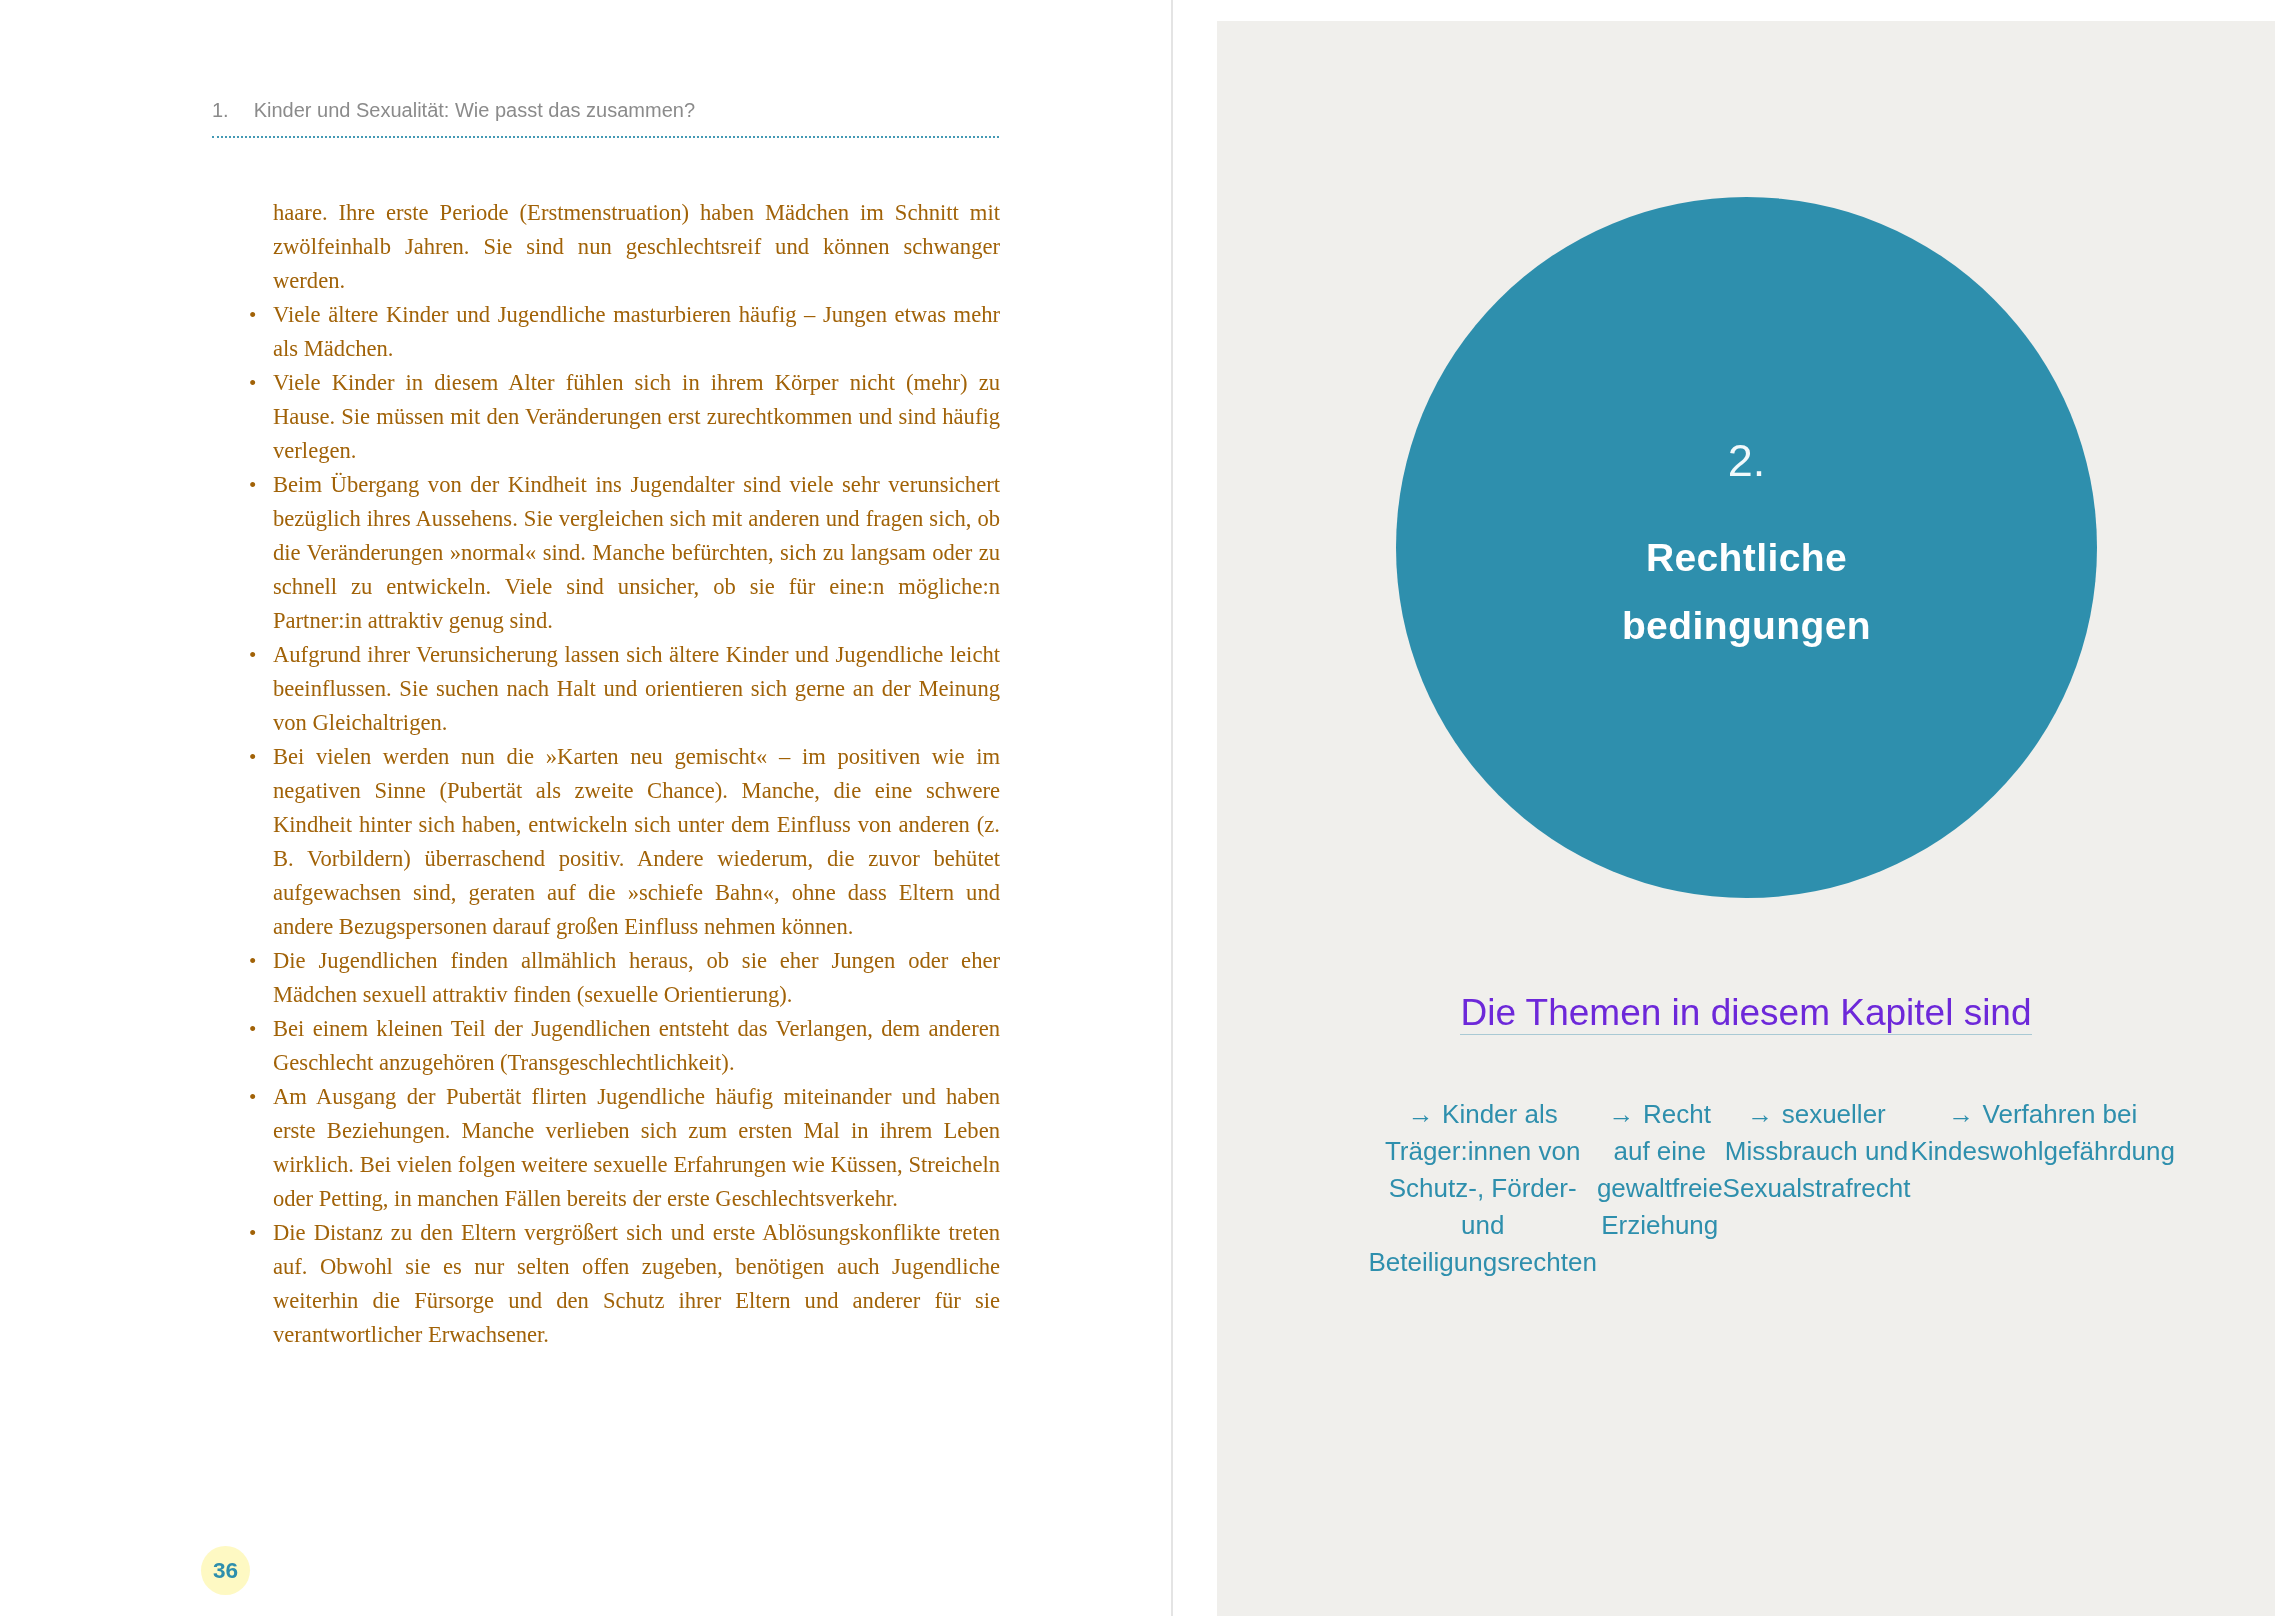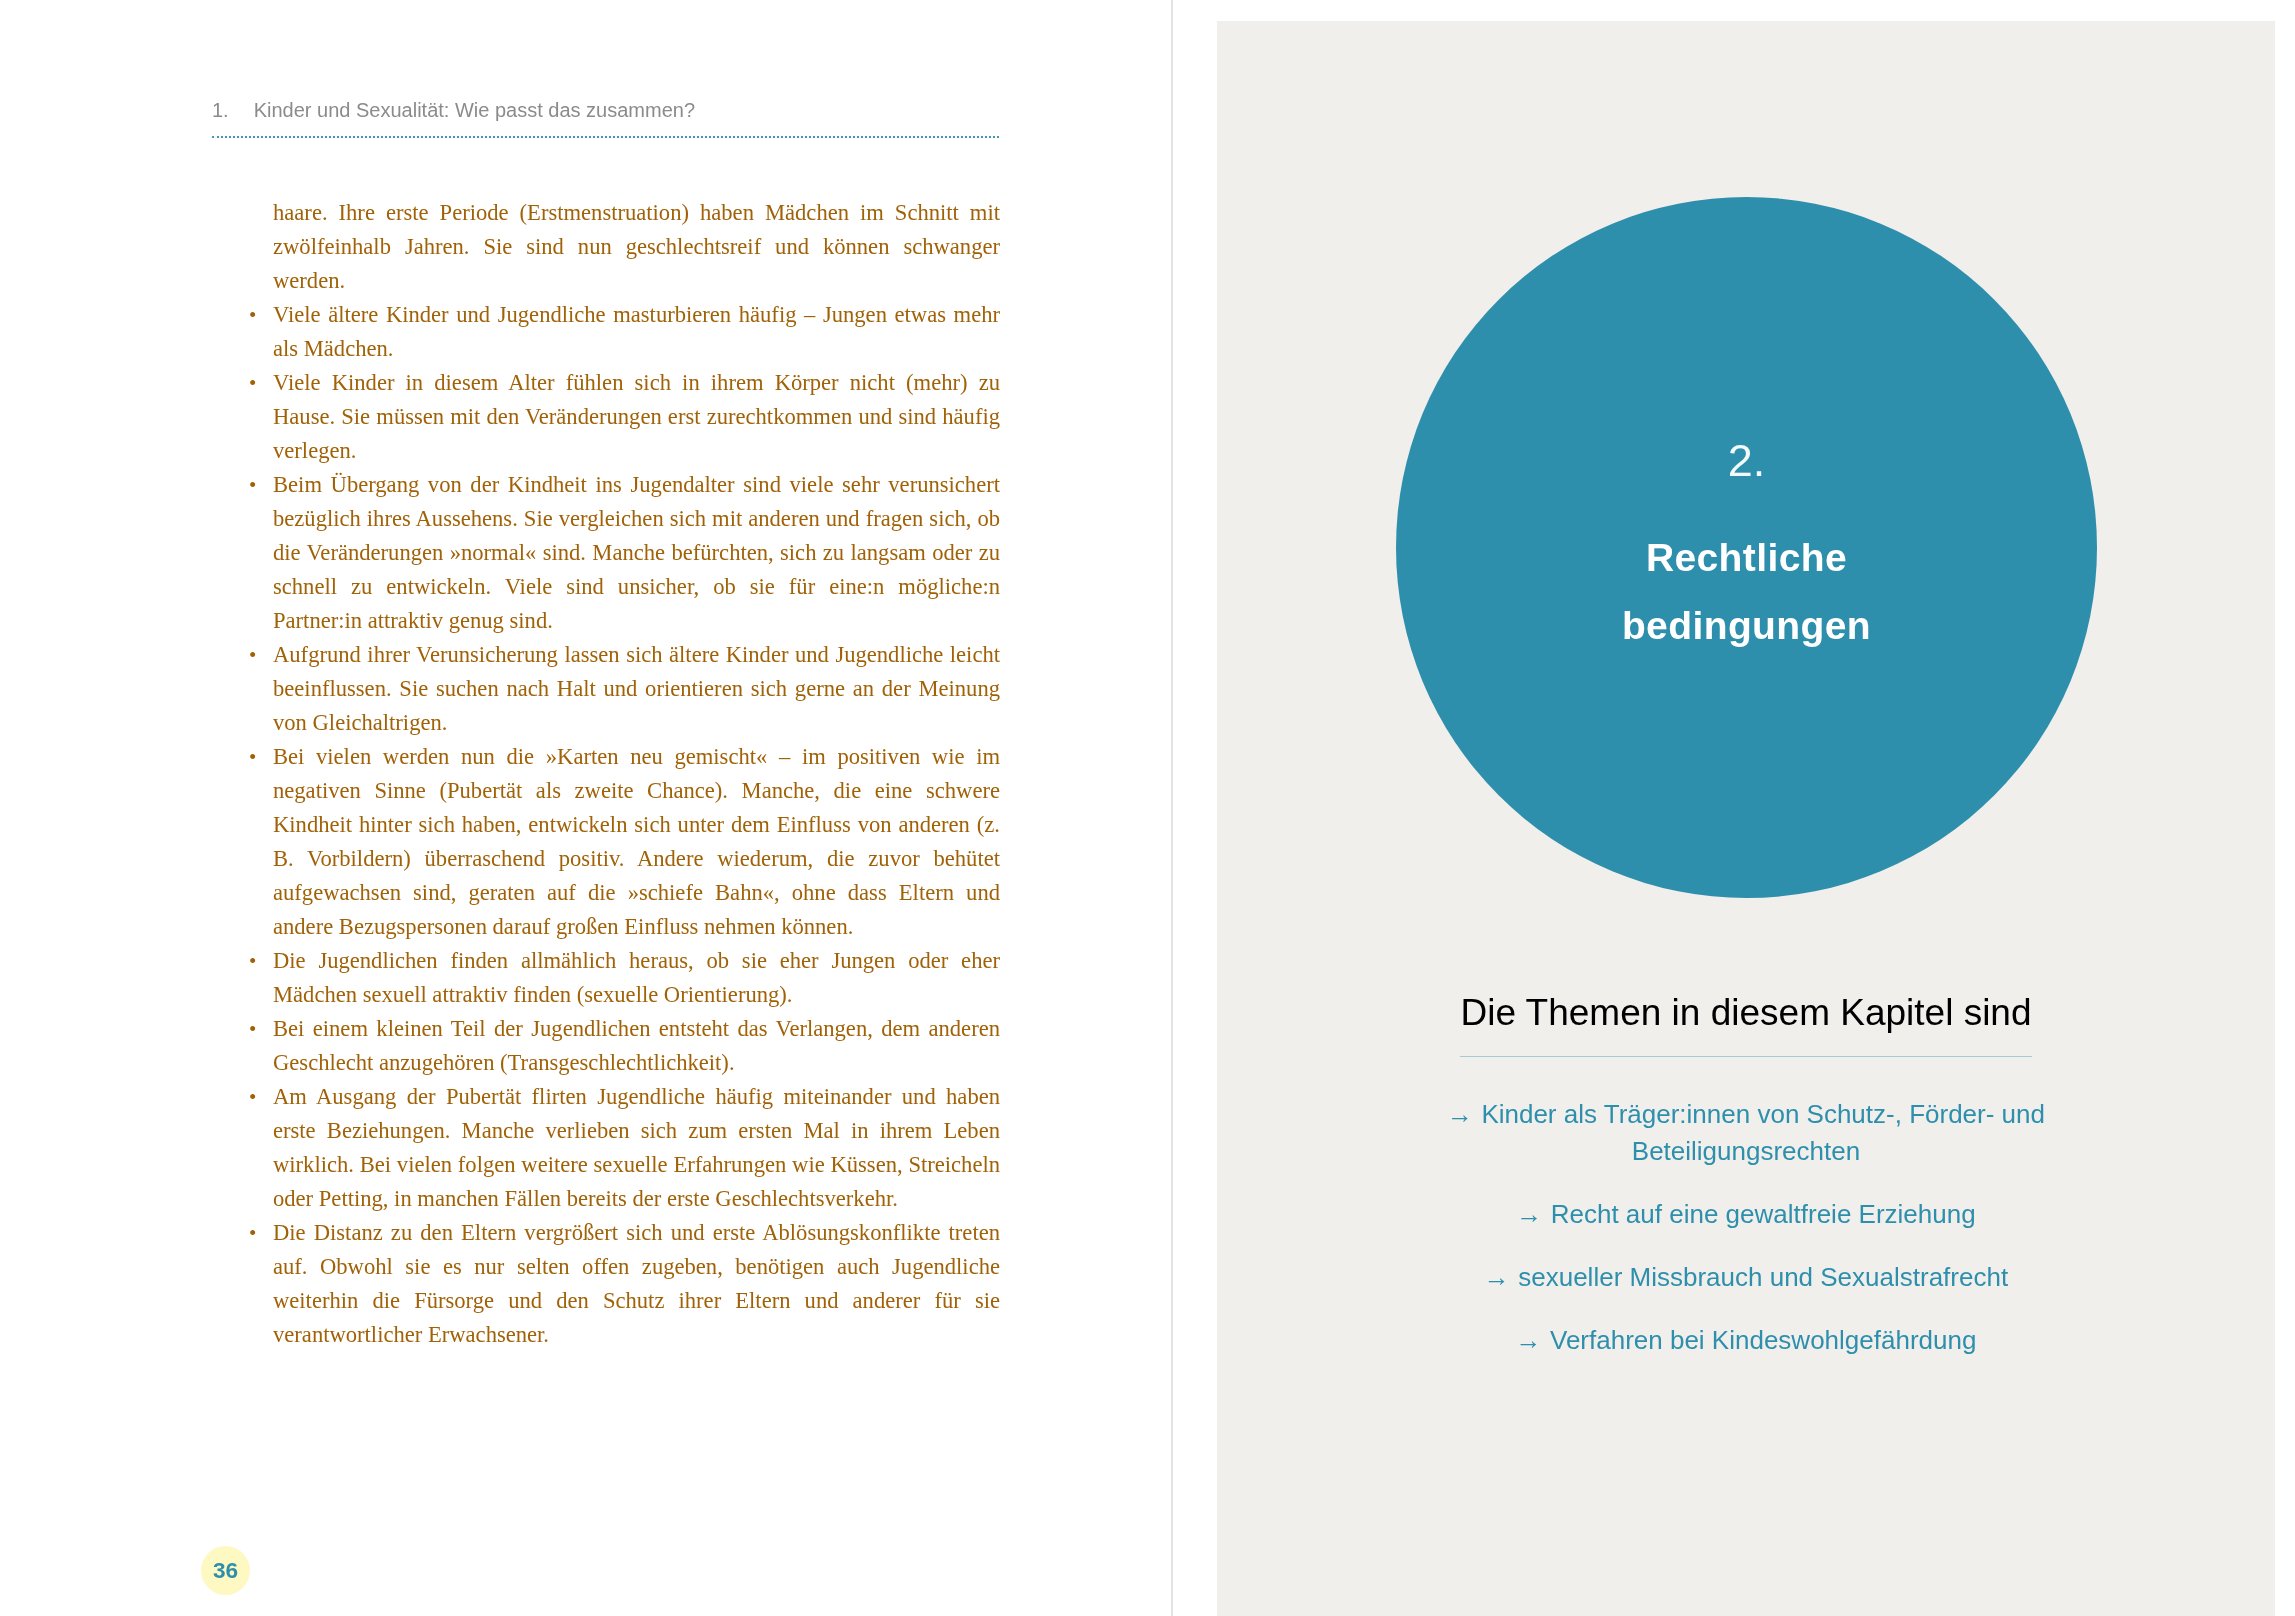--- a/index.html
+++ b/index.html
@@ -92,31 +92,29 @@
     line-height: 68px;
     letter-spacing: 0.4px;
   }
   .section-heading-wrap {
     position: absolute; top: 971px; left: 0;
     width: 100%;
     text-align: center;
   }
   .section-heading {
     display: inline-block;
-    color: #000000;
+    color: #6d28d9;
     font-size: 37px;
-    padding-bottom: 22px;
     border-bottom: 1.7px solid #a9c9d4;
   }
   .topics-list {
     position: absolute; top: 1075px; left: 50%;
     transform: translateX(-50%);
     width: 755px;
-    display: flex; flex-direction: column;
-    gap: 26px;
+    display: flex; 
     text-align: center;
     color: #2e8fad;
     font-size: 26px;
     line-height: 37px;
   }
   .topic-item .arrow-icon { margin-right: 8.4px; }
 </style>
 </head>
 <body>
 

